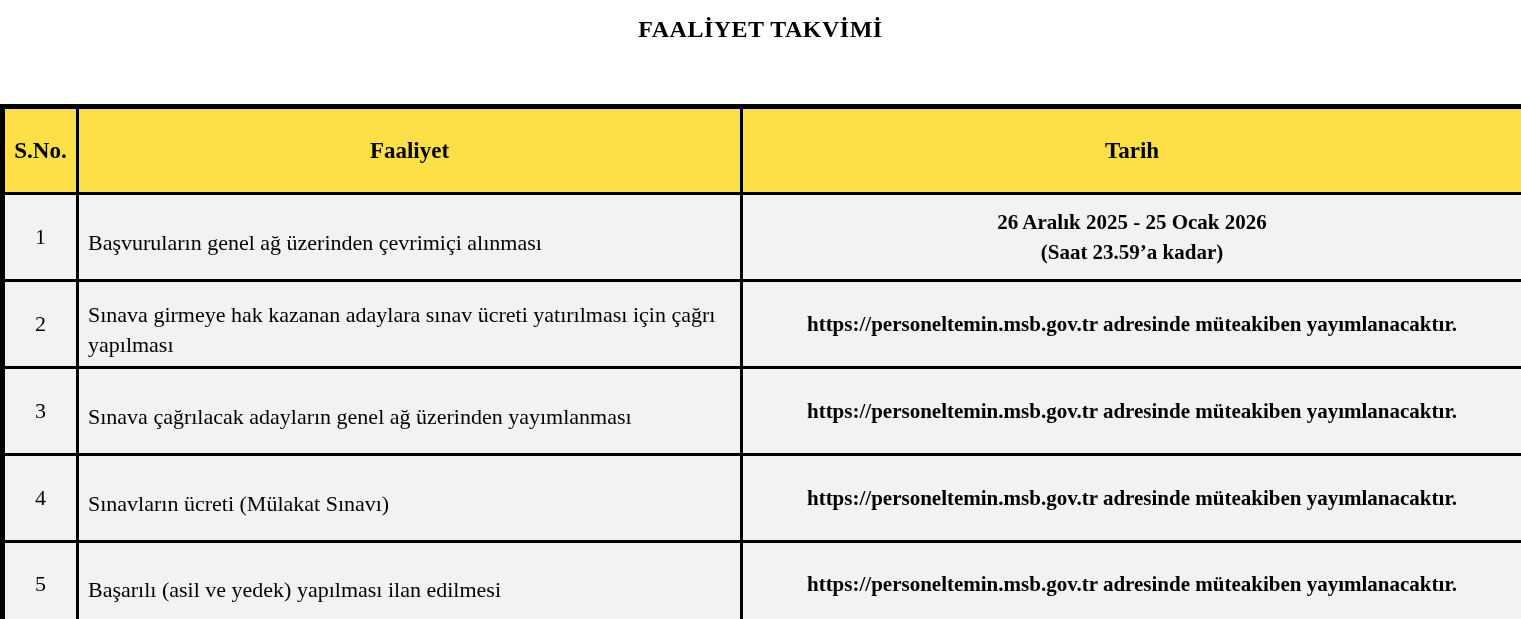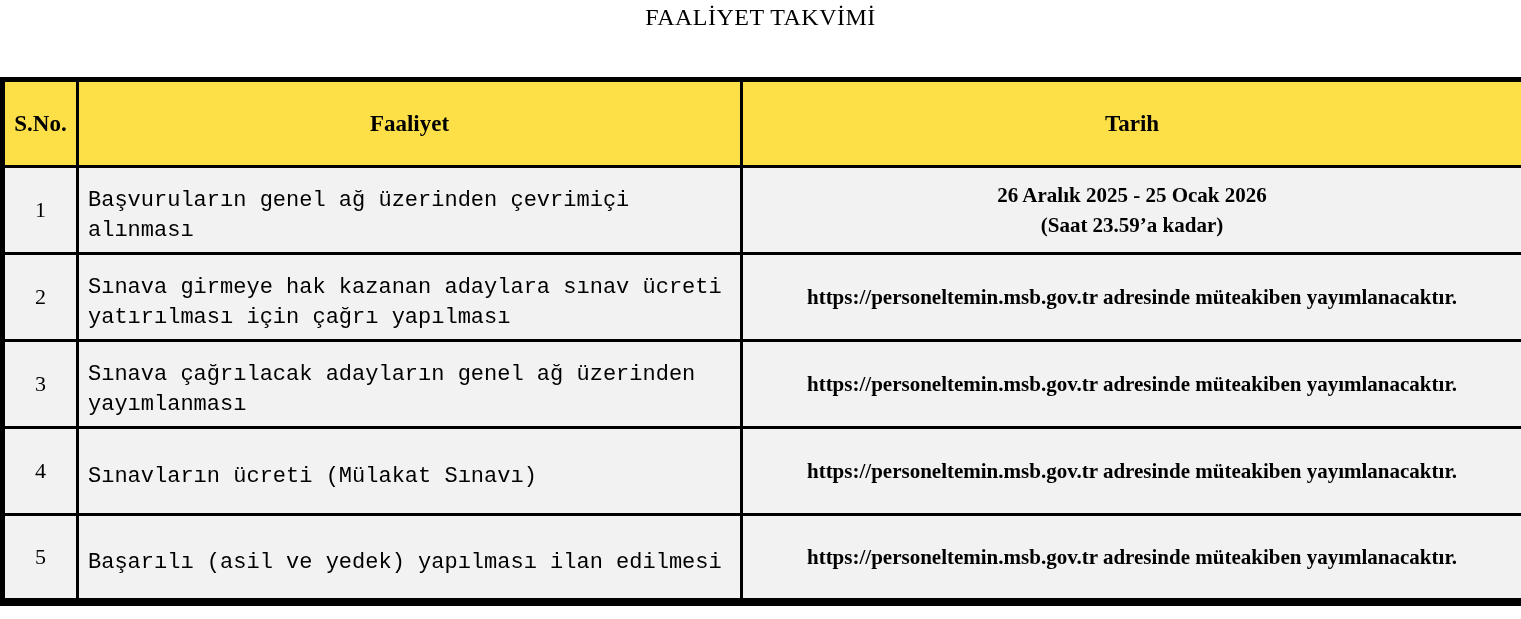--- a/index.html
+++ b/index.html
@@ -7,25 +7,25 @@
     width: 1521px;
     height: 619px;
     background: #ffffff;
     overflow: hidden;
     font-family: "Liberation Serif", "DejaVu Serif", serif;
     color: #000000;
   }
   .doc-title {
     width: 100%;
     text-align: center;
-    font-weight: normal;
+    font-weight: bold;
     font-size: 24px;
     letter-spacing: 0.5px;
-    padding-top: 4px;
-    height: 77px;
+    padding-top: 16px;
+    height: 104px;
   }
   table.calendar {
     width: 1521px;
     border-collapse: collapse;
     table-layout: fixed;
   }
   table.calendar td, table.calendar th {
     border: 3px solid #000000;
     vertical-align: middle;
   }
@@ -51,21 +51,20 @@
     text-align: center;
     font-size: 22px;
     font-weight: normal;
   }
   td.act {
     text-align: left;
     font-size: 22px;
     font-weight: normal;
     padding: 16px 10px 4px 9px;
     line-height: 1.35;
-    font-family: Liberation Mono, monospace;
   }
   td.date {
     text-align: center;
     font-size: 21px;
     font-weight: bold;
     padding: 2px 4px;
     line-height: 1.45;
   }
 </style>
 </head>

